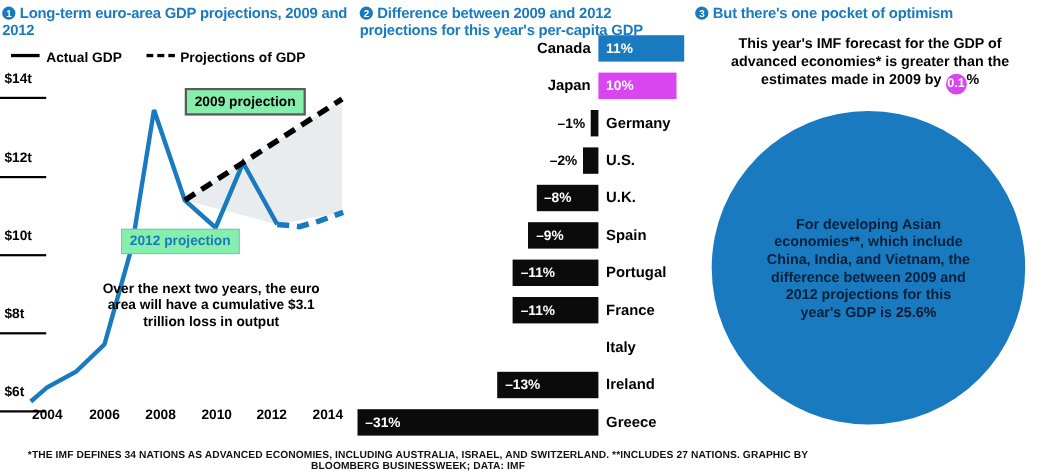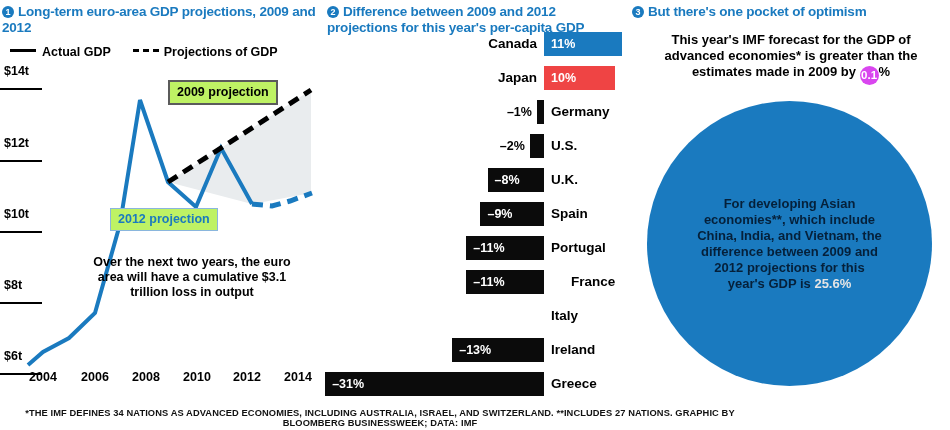--- a/index.html
+++ b/index.html
@@ -91,21 +91,21 @@
     font-size: 12.5px;
     font-weight: bold;
     top: 370px;
     transform: translateX(-50%);
   }
   .callout {
     position: absolute;
     font-size: 12.5px;
     font-weight: bold;
     padding: 3px 7px 4px 7px;
-    background: #bef264;
+    background: #86efac;
     white-space: nowrap;
   }
   #callout-2009 {
     left: 168px; top: 80px;
     border: 2px solid #5b5b5b;
     color: #000;
   }
   #callout-2012 {
     left: 110px; top: 208px;
     border: 1.5px solid #8ab6dd;
@@ -207,21 +207,21 @@
     justify-content: center;
   }
   #circle3-text {
     width: 185px;
     text-align: center;
     color: #05203a;
     font-size: 13px;
     font-weight: bold;
     line-height: 16px;
   }
-  #circle3-text .hl { color: #e5e5e5; }
+  #circle3-text .hl { color: #0f172a; }
 
   
   #footnote {
     position: absolute;
     left: 0;
     top: 408px;
     width: 760px;
     text-align: center;
     font-size: 9.3px;
     font-weight: bold;
@@ -283,21 +283,21 @@
   </div>
 
   <div class="bars" id="bars-container">
       <div class="bar-row">
         <div class="bar pos" style="width: 77.66px; left: 219px; background: rgb(26, 122, 191);">
           <span class="bar-val-in">11%</span>
         </div>
         <div class="bar-name" style="left: 0px; width: 212px; text-align: right;">Canada</div>
       </div>
       <div class="bar-row">
-        <div class="bar pos" style="width: 70.6px; left: 219px; background: #ef4444;">
+        <div class="bar pos" style="width: 70.6px; left: 219px; background: #d946ef;">
           <span class="bar-val-in">10%</span>
         </div>
         <div class="bar-name" style="left: 0px; width: 212px; text-align: right;">Japan</div>
       </div>
       <div class="bar-row">
         <div class="bar neg" style="width: 7.06px; left: 211.94px; background: rgb(11, 11, 11);"></div>
         <div class="bar-val-out" style="left: 0px; width: 206.94px;">–1%</div>
         <div class="bar-name" style="left: 226px; text-align: left;">Germany</div>
       </div>
       <div class="bar-row">
@@ -320,21 +320,21 @@
       <div class="bar-row">
         <div class="bar neg" style="width: 77.66px; left: 141.34px; background: rgb(11, 11, 11);">
           <span class="bar-val-in">–11%</span>
         </div>
         <div class="bar-name" style="left: 226px; text-align: left;">Portugal</div>
       </div>
       <div class="bar-row">
         <div class="bar neg" style="width: 77.66px; left: 141.34px; background: rgb(11, 11, 11);">
           <span class="bar-val-in">–11%</span>
         </div>
-        <div class="bar-name" style="left: 226px; text-align: left; margin-left: 20px;">France</div>
+        <div class="bar-name" style="left: 226px; text-align: left;">France</div>
       </div>
       <div class="bar-row">
         <div class="bar-name" style="left: 226px; text-align: left;">Italy</div>
       </div>
       <div class="bar-row">
         <div class="bar neg" style="width: 91.78px; left: 127.22px; background: rgb(11, 11, 11);">
           <span class="bar-val-in">–13%</span>
         </div>
         <div class="bar-name" style="left: 226px; text-align: left;">Ireland</div>
       </div>

